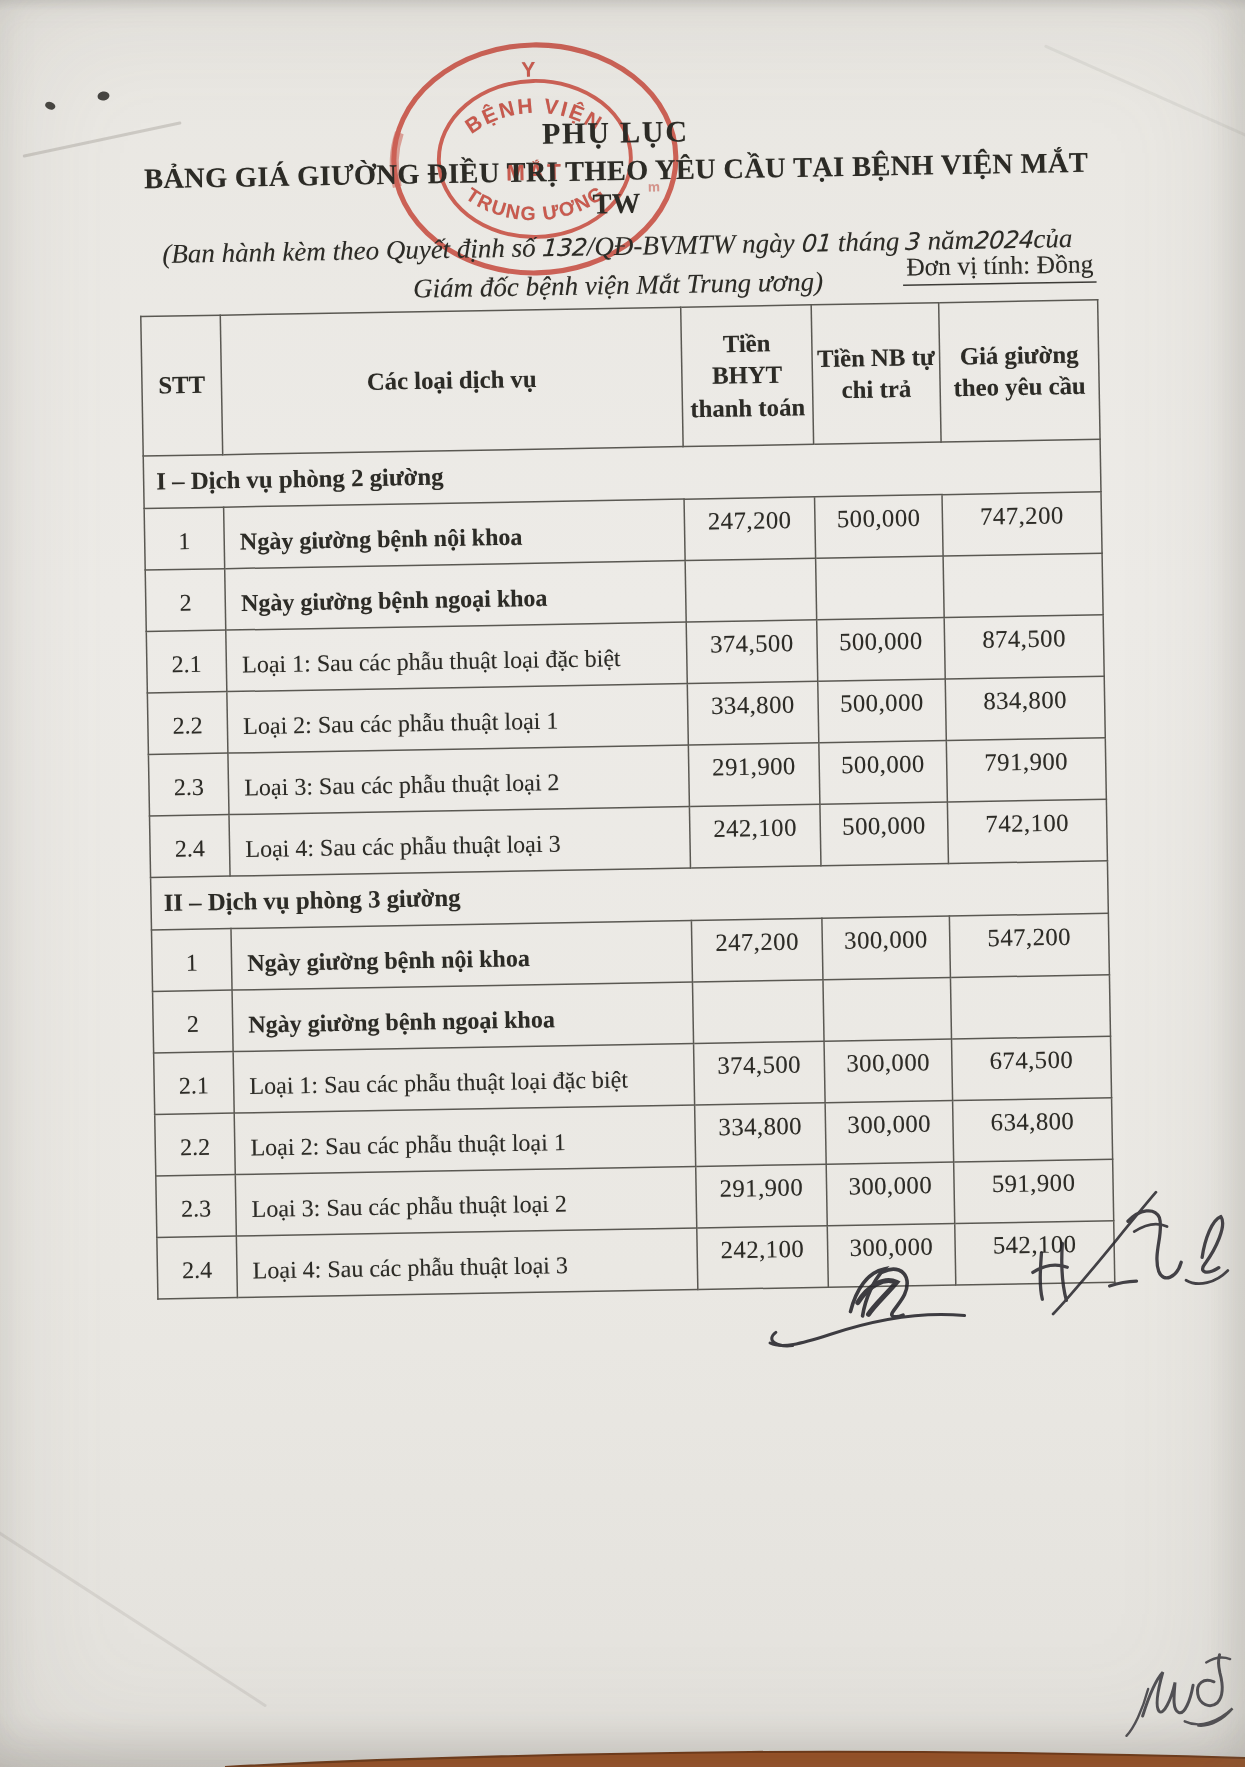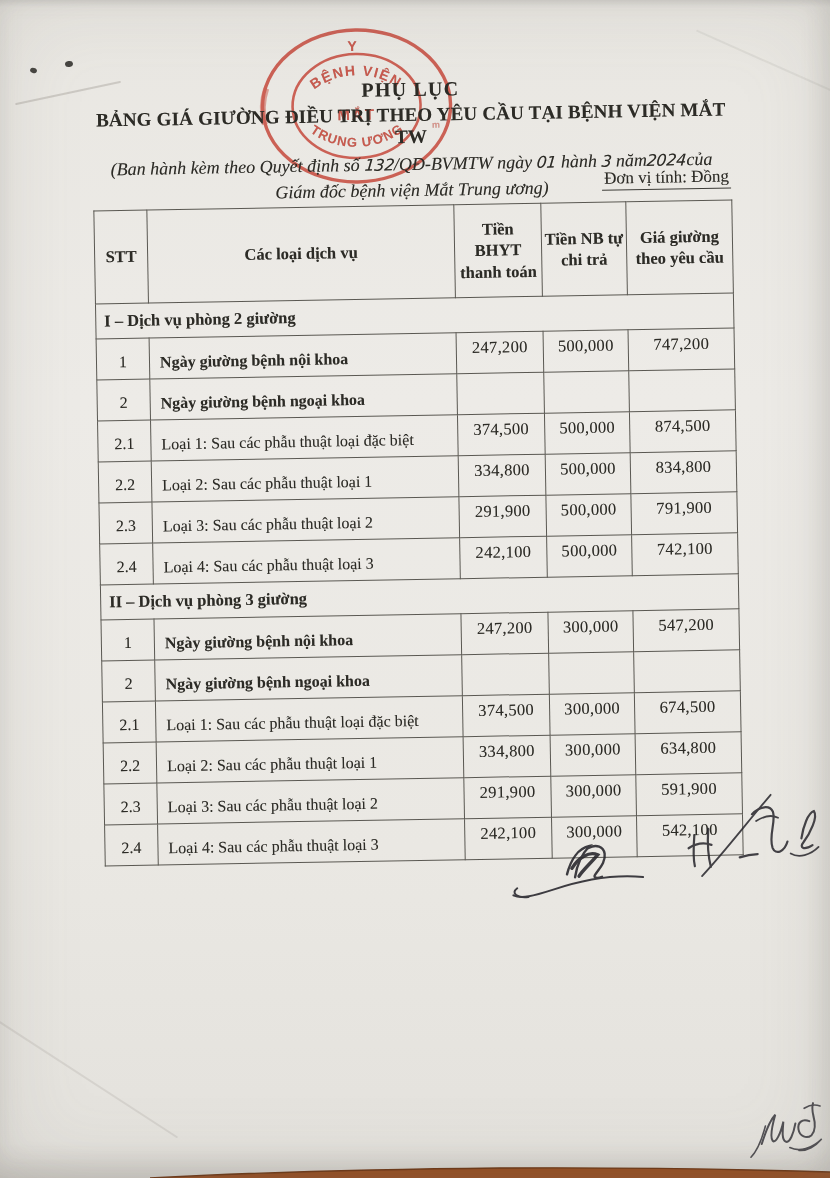--- a/index.html
+++ b/index.html
@@ -69,21 +69,21 @@
     </svg>
   </div>
 
   <div class="hdr">
     <div class="t1">PHỤ LỤC</div>
     <div class="t2">BẢNG GIÁ GIƯỜNG ĐIỀU TRỊ THEO YÊU CẦU TẠI BỆNH VIỆN MẮT TW</div>
     <div class="sub">
       <span>(Ban hành kèm theo Quyết định số</span>
       <span class="hw">132</span><span>/QĐ-BVMTW ngày</span>
       <span class="hw">01</span>
-      <span>hành</span>
+      <span>tháng</span>
       <span class="hw">3</span>
       <span>năm</span><span class="hw">2024</span><span>của</span>
       <br>
       <span>Giám đốc bệnh viện Mắt Trung ương)</span>
     </div>
   </div>
 
   <div class="unit">Đơn vị tính: Đồng</div>
 
   <table class="price">

